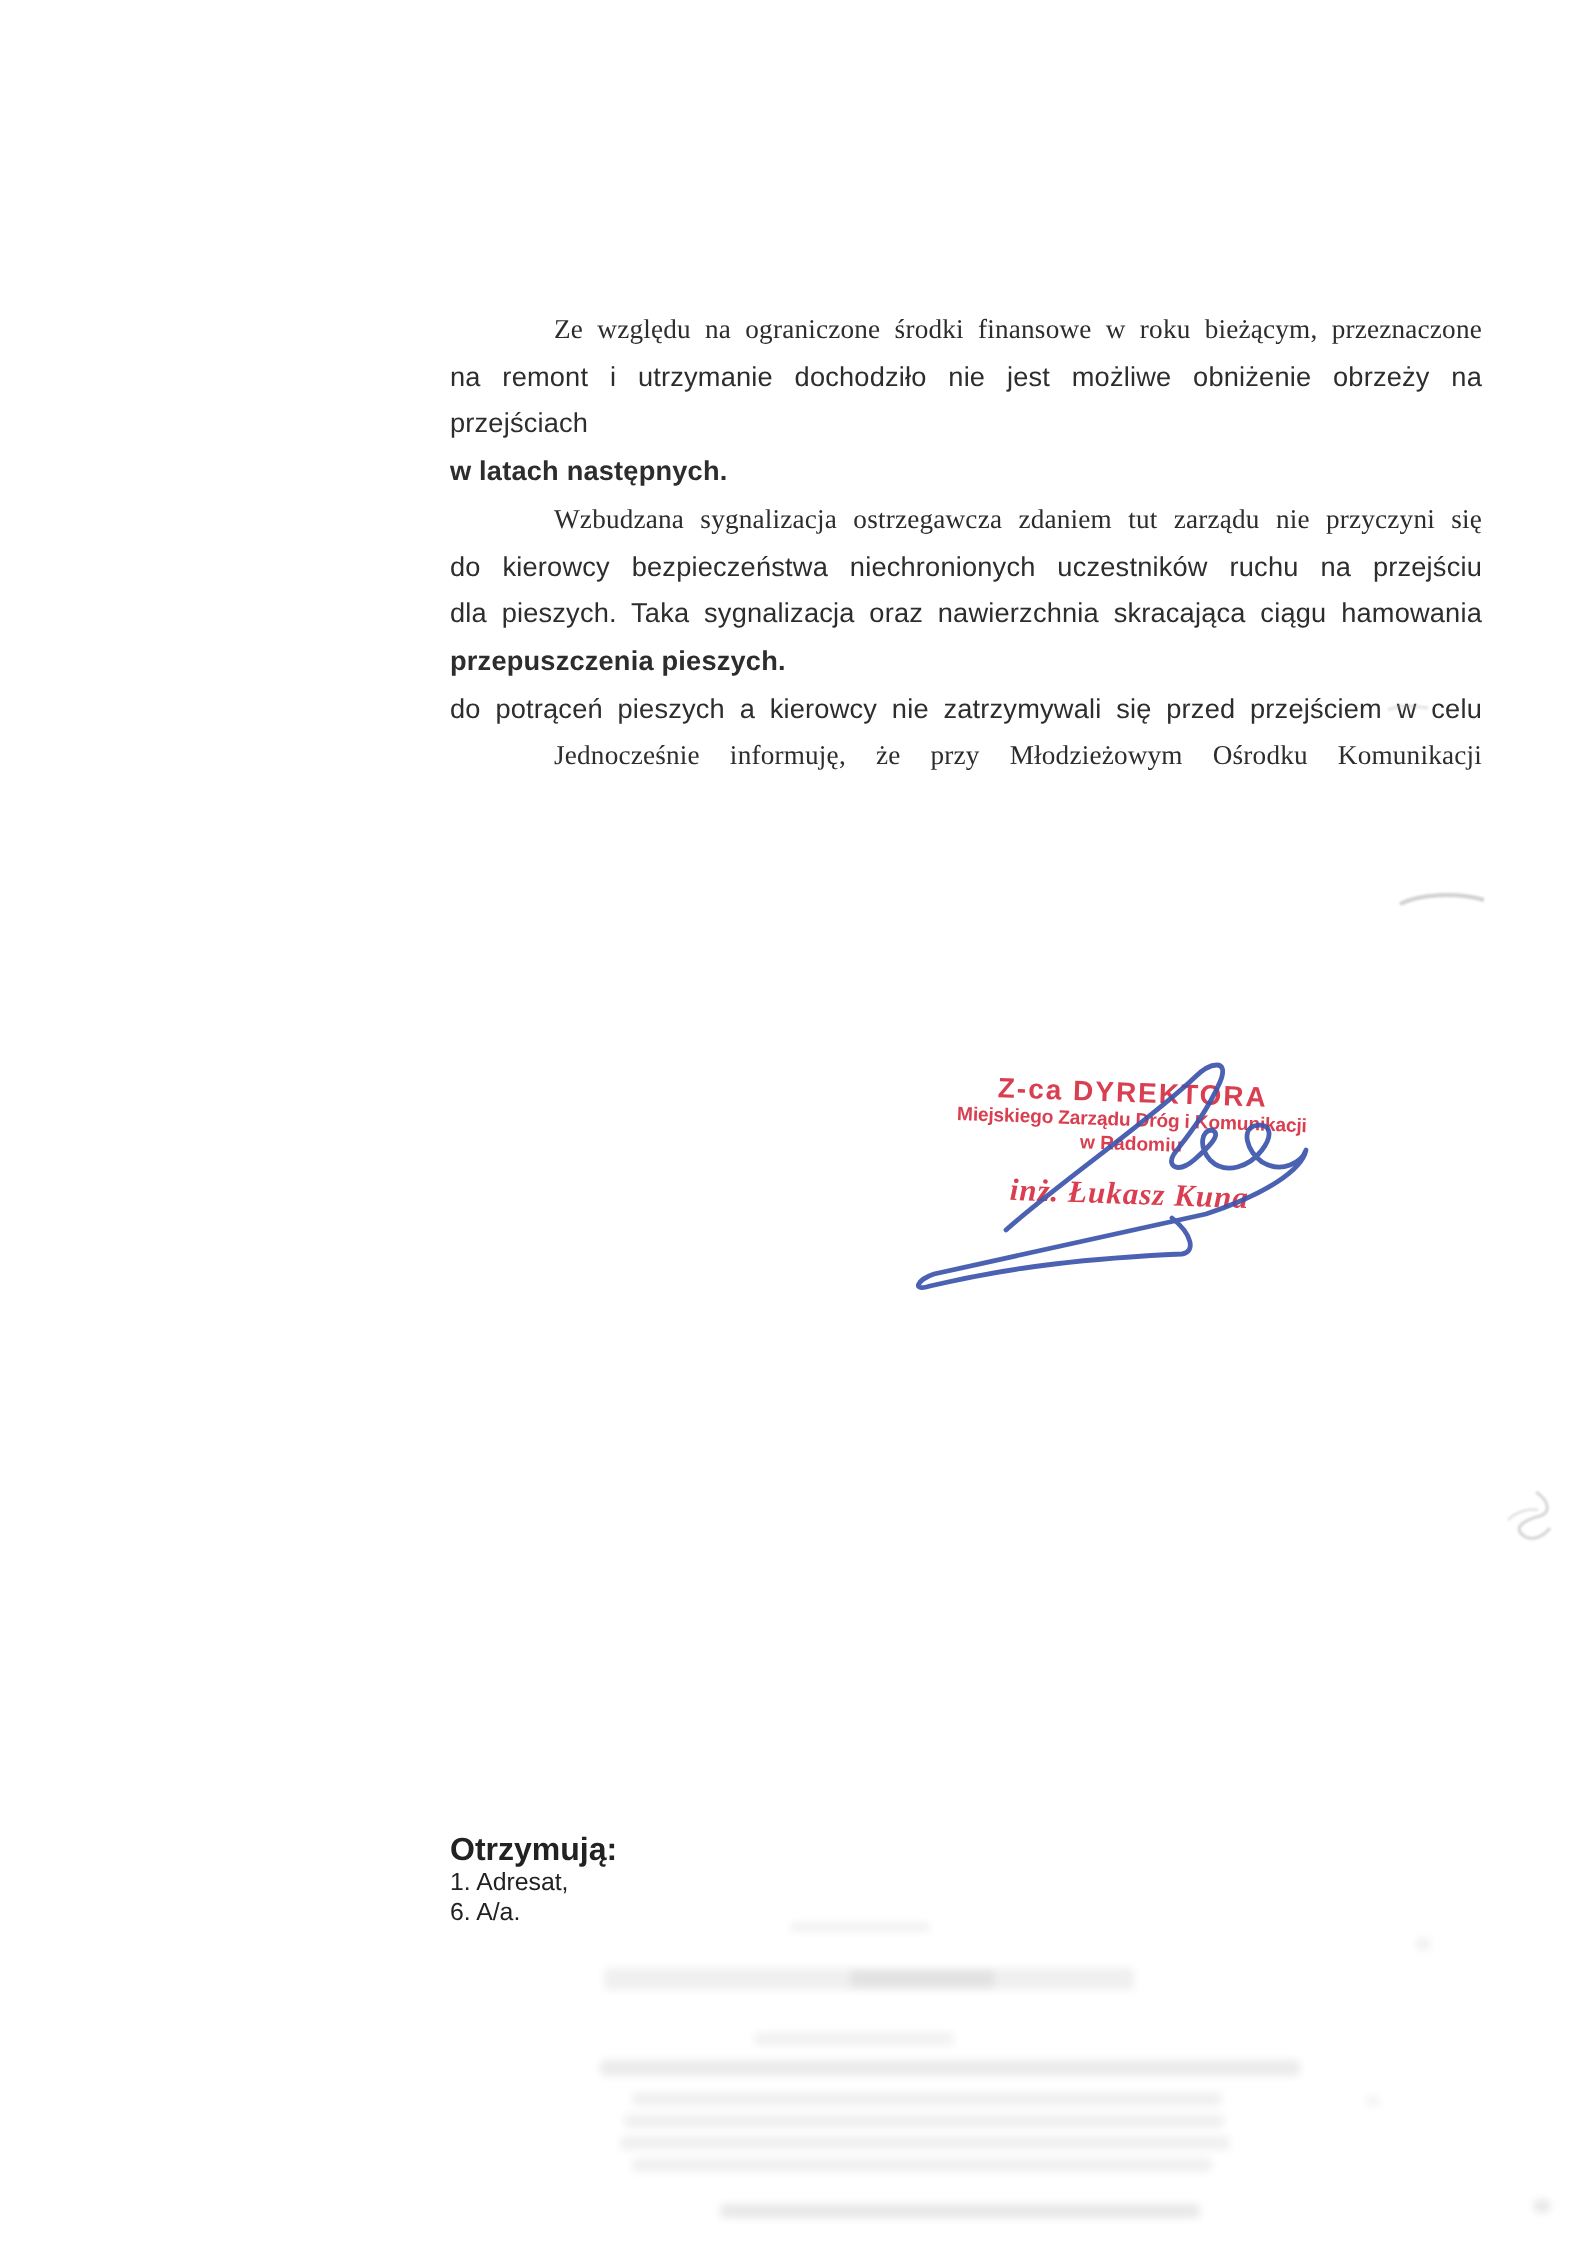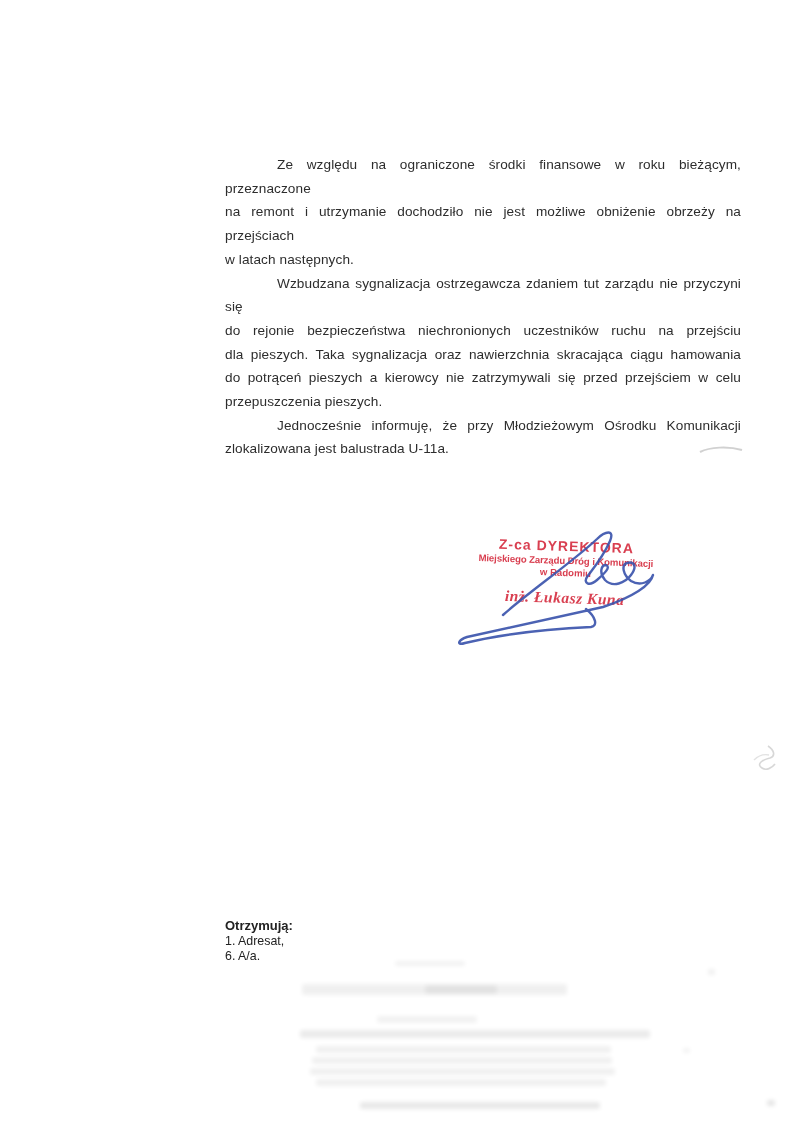--- a/index.html
+++ b/index.html
@@ -12,22 +12,22 @@
   }
   
   .body-text{
     position:absolute;left:225px;top:153px;width:516px;
     color:var(--ink,#2d2d2d);
     font-size:13.6px;line-height:23.7px;
     letter-spacing:.1px;
   }
   .para{margin:0;padding:0;}
   .bline{display:block;text-align:justify;text-align-last:justify;}
-  .bline.first{text-indent:52px;}
-  .bline.end{text-align-last:left;}
+  .bline.first{text-indent:52px;font-family:Liberation Serif, serif;}
+  .bline.end{text-align-last:left;font-weight:bold;}
   
   .sig-block{position:absolute;left:445px;top:525px;width:224px;height:140px;}
   .stamp{
     position:absolute;left:28px;top:13px;width:185px;
     text-align:center;color:var(--stamp-red,#d93f50);
     transform:rotate(2deg);
   }
   .stamp-l1{font-size:14px;font-weight:bold;letter-spacing:1px;white-space:nowrap;}
   .stamp-l2{font-size:9.6px;font-weight:bold;letter-spacing:-.1px;white-space:nowrap;margin-top:1px;}
   .stamp-l3{font-size:9.6px;font-weight:bold;margin-top:1px;}
@@ -37,43 +37,42 @@
   }
   .signature-svg{position:absolute;left:0;top:0;pointer-events:none;}
   
   .ghost{position:absolute;background:#000;filter:blur(2px);border-radius:2px;}
   .smudge{position:absolute;filter:blur(.4px);}
   
   .distribution{
     position:absolute;left:225px;top:918px;
     color:#222;font-size:12.4px;line-height:15.5px;
   }
-  .dist-heading{font-weight:bold;font-size:13px;}
+  .dist-heading{font-weight:bold;font-size:16px;}
 </style>
 </head>
 <body>
 
 <div class="page">
 
   <div class="body-text">
     <p class="para">
       <span class="bline first">Ze względu na ograniczone środki finansowe w roku bieżącym, przeznaczone</span>
       <span class="bline">na remont i utrzymanie dochodziło nie jest możliwe obniżenie obrzeży na przejściach</span>
       <span class="bline end">w latach następnych.</span>
     </p>
     <p class="para">
       <span class="bline first">Wzbudzana sygnalizacja ostrzegawcza zdaniem tut zarządu nie przyczyni się</span>
-      <span class="bline">do rejonie bezpieczeństwa niechronionych uczestników ruchu na przejściu</span>
+      <span class="bline">do kierowcy bezpieczeństwa niechronionych uczestników ruchu na przejściu</span>
       <span class="bline">dla pieszych. Taka sygnalizacja oraz nawierzchnia skracająca ciągu hamowania</span>
+      <span class="bline end">przepuszczenia pieszych.</span>
       <span class="bline">do potrąceń pieszych a kierowcy nie zatrzymywali się przed przejściem w celu</span>
-      <span class="bline end">przepuszczenia pieszych.</span>
     </p>
     <p class="para">
       <span class="bline first">Jednocześnie informuję, że przy Młodzieżowym Ośrodku Komunikacji</span>
-      <span class="bline end">zlokalizowana jest balustrada U-11a.</span>
     </p>
   </div>
 
   <div class="sig-block">
     <div class="stamp">
       <div class="stamp-l1">Z-ca DYREKTORA</div>
       <div class="stamp-l2">Miejskiego Zarządu Dróg i Komunikacji</div>
       <div class="stamp-l3">w Radomiu</div>
       <div class="stamp-name">inż. Łukasz Kuna</div>
     </div>

